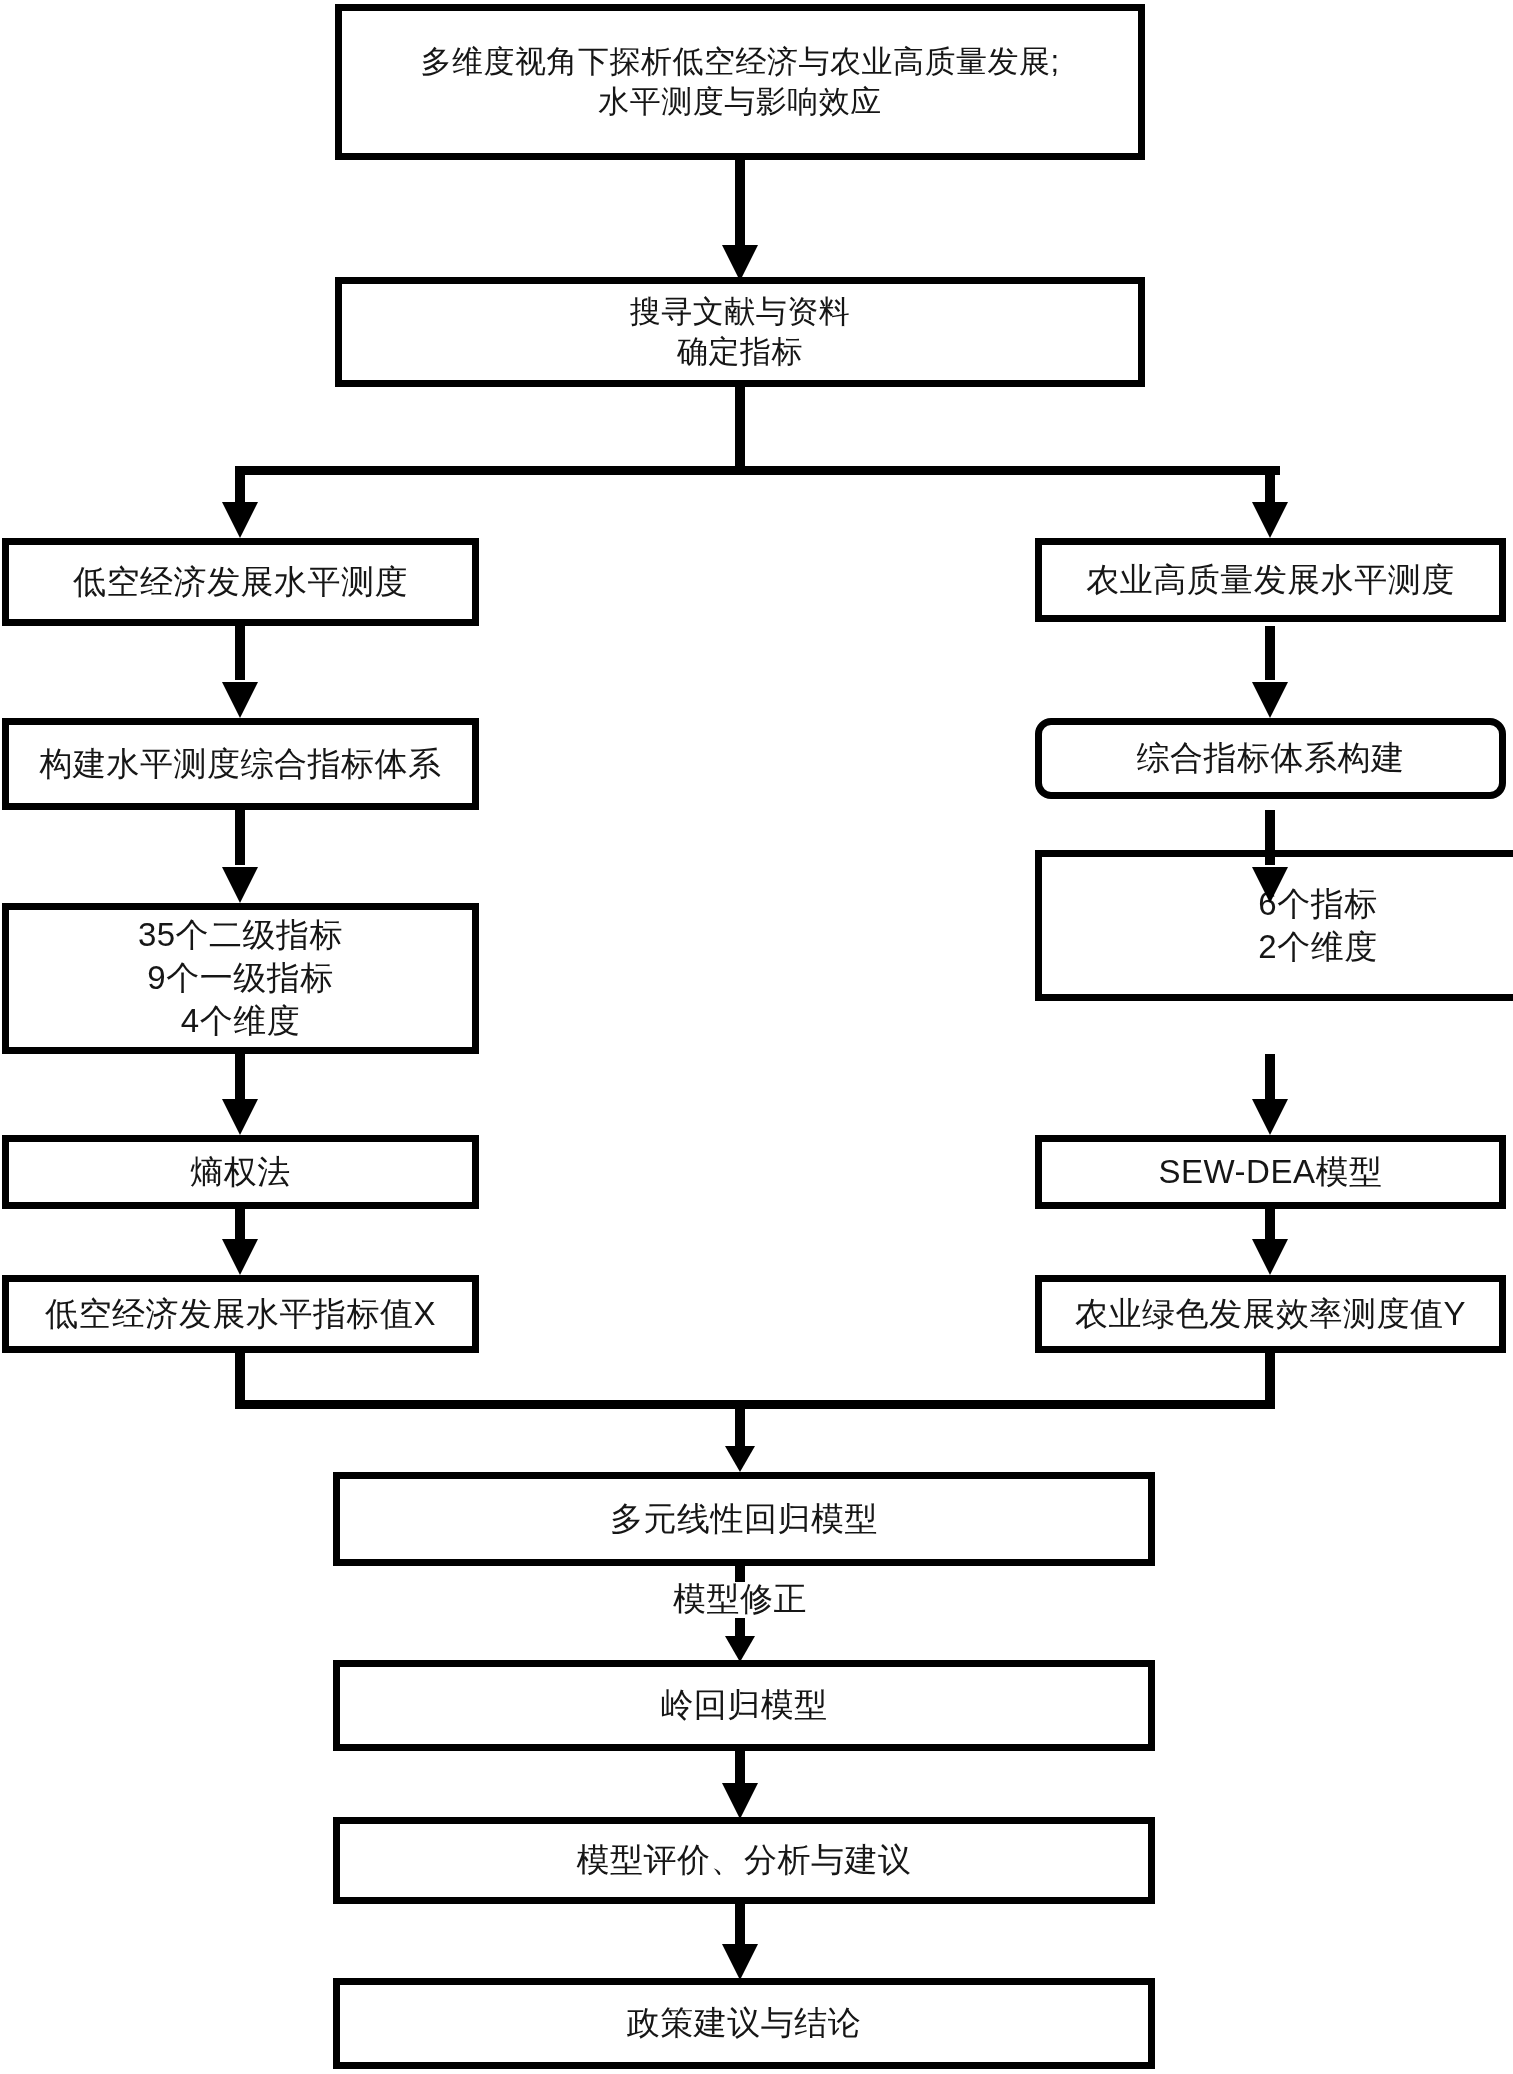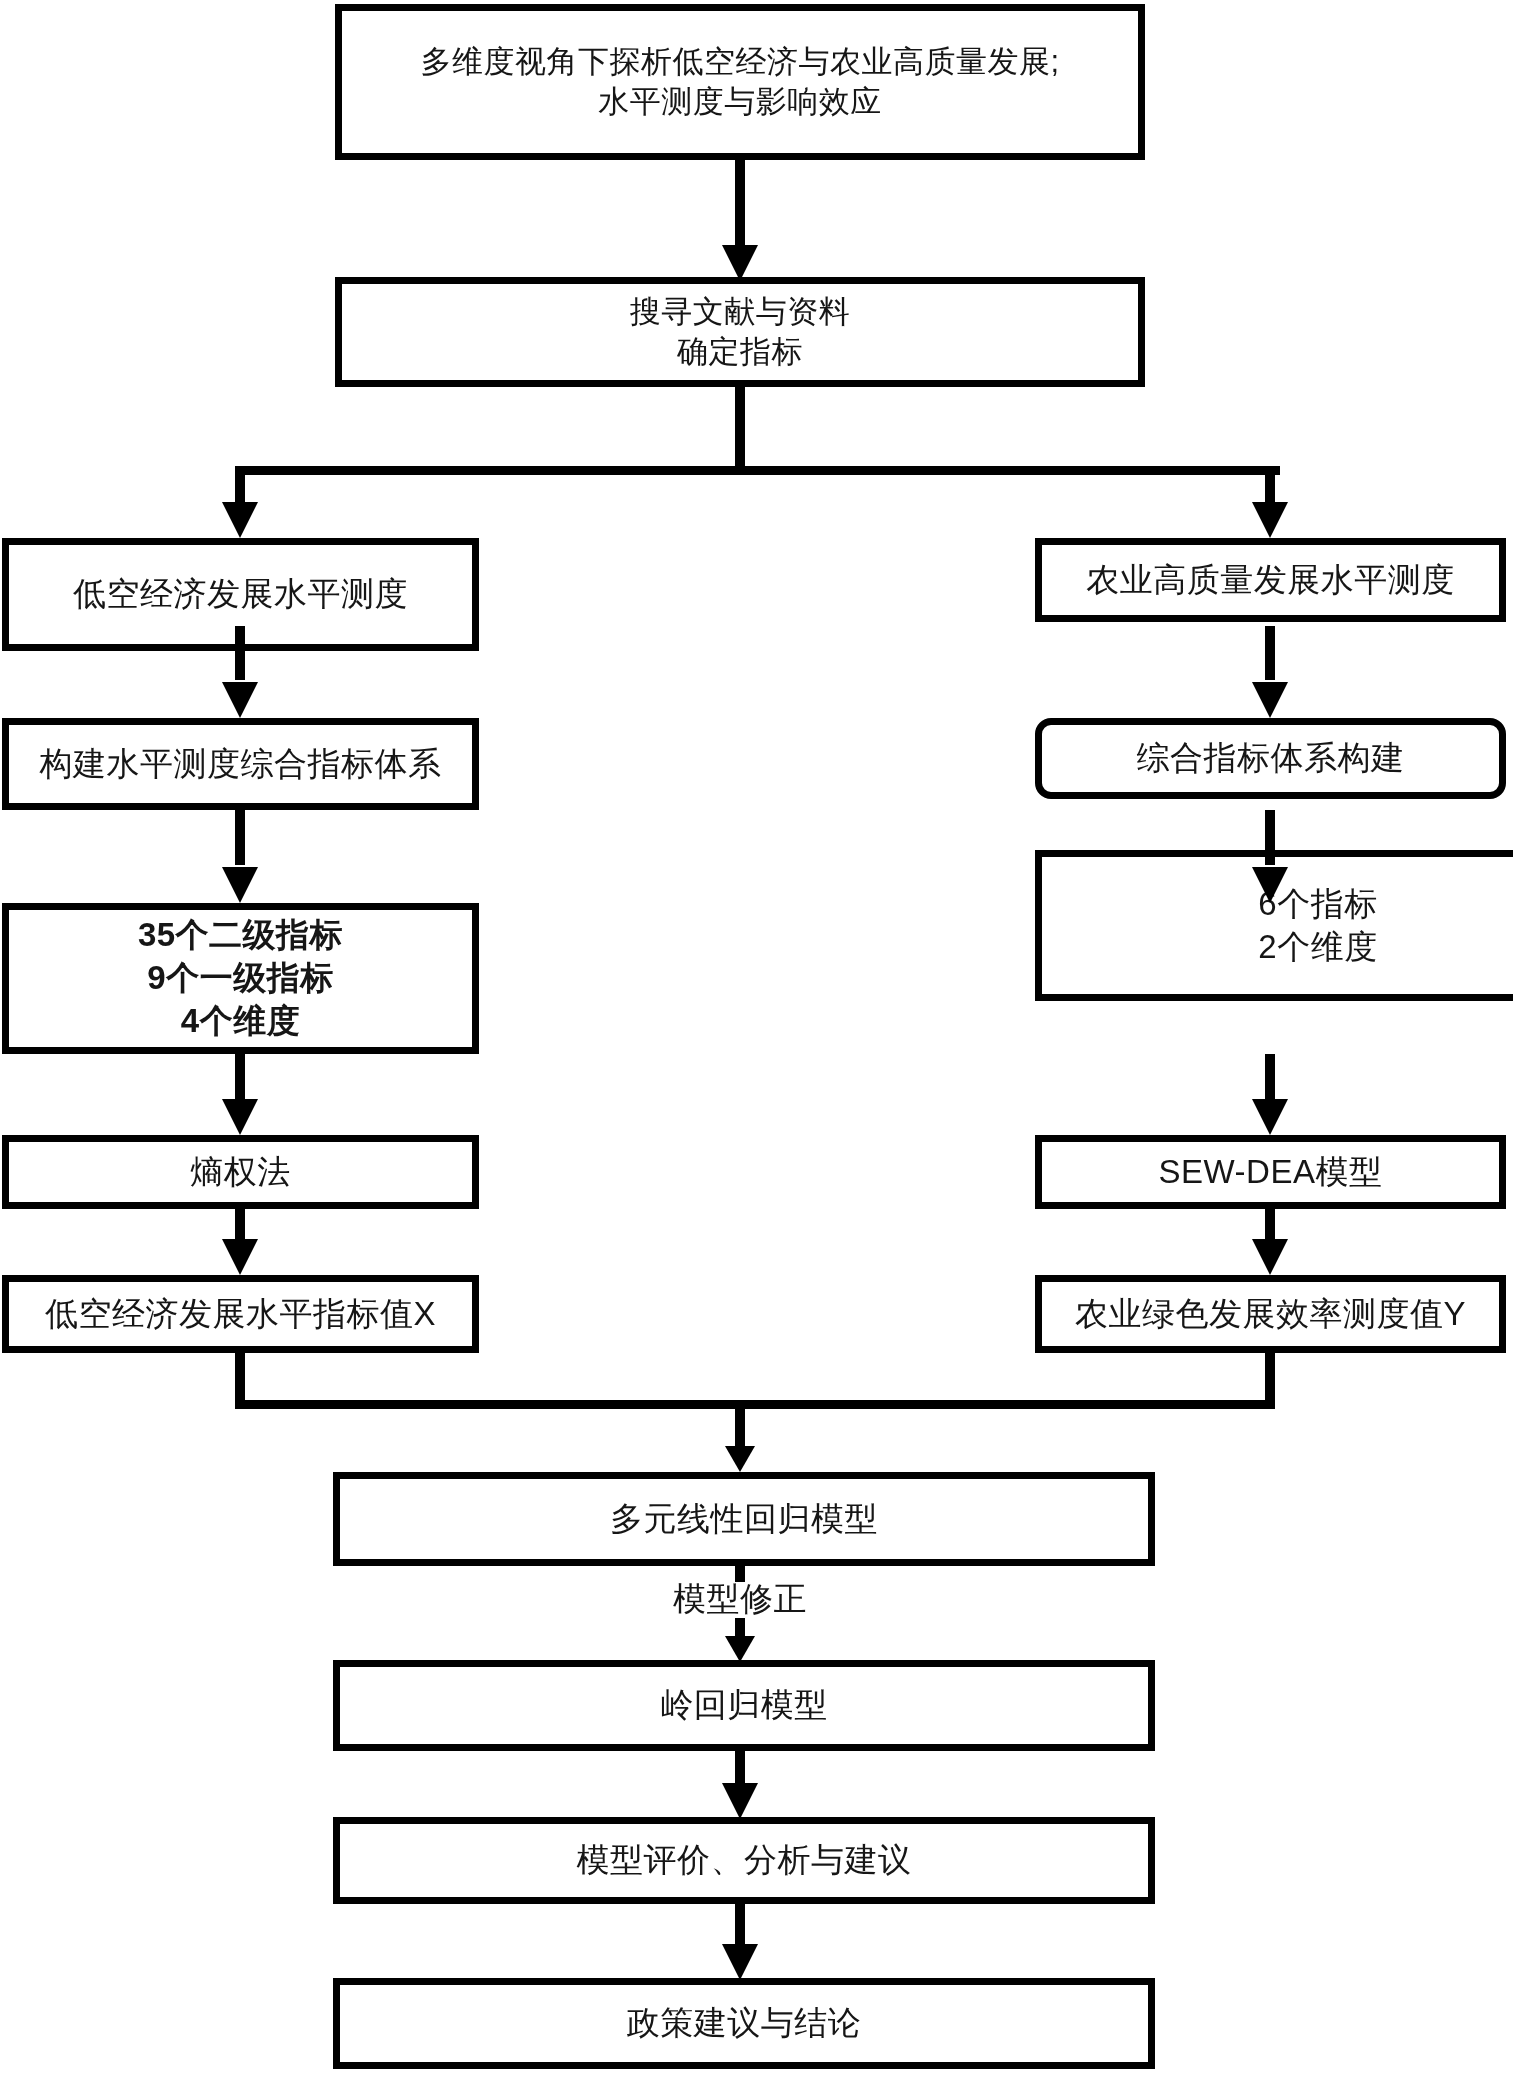--- a/index.html
+++ b/index.html
@@ -71,29 +71,29 @@
   <div class="box small-font" style="left:335px;top:4px;width:810px;height:156px;">
     <div class="ln">多维度视角下探析低空经济与农业高质量发展;</div>
     <div class="ln">水平测度与影响效应</div>
   </div>
 
   <div class="box small-font" style="left:335px;top:277px;width:810px;height:110px;text-align:center;">
     <div class="ln">搜寻文献与资料</div>
     <div class="ln">确定指标</div>
   </div>
 
-  <div class="box" style="left:2px;top:538px;width:477px;height:113px;">
+  <div class="box" style="left:2px;top:538px;width:477px;height:88px;">
     <div class="ln">低空经济发展水平测度</div>
   </div>
 
   <div class="box" style="left:2px;top:718px;width:477px;height:92px;">
     <div class="ln">构建水平测度综合指标体系</div>
   </div>
 
-  <div class="box" style="left:2px;top:903px;width:477px;height:151px;font-weight:bold;">
+  <div class="box" style="left:2px;top:903px;width:477px;height:151px;">
     <div class="ln">35个二级指标</div>
     <div class="ln">9个一级指标</div>
     <div class="ln">4个维度</div>
   </div>
 
   <div class="box" style="left:2px;top:1135px;width:477px;height:74px;">
     <div class="ln">熵权法</div>
   </div>
 
   <div class="box" style="left:2px;top:1275px;width:477px;height:78px;">

